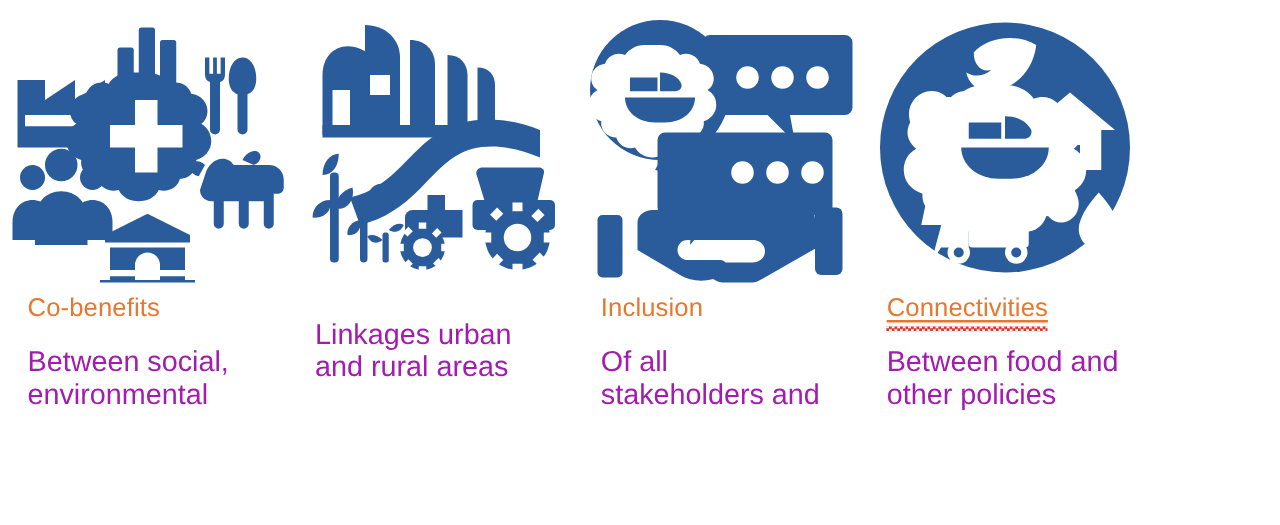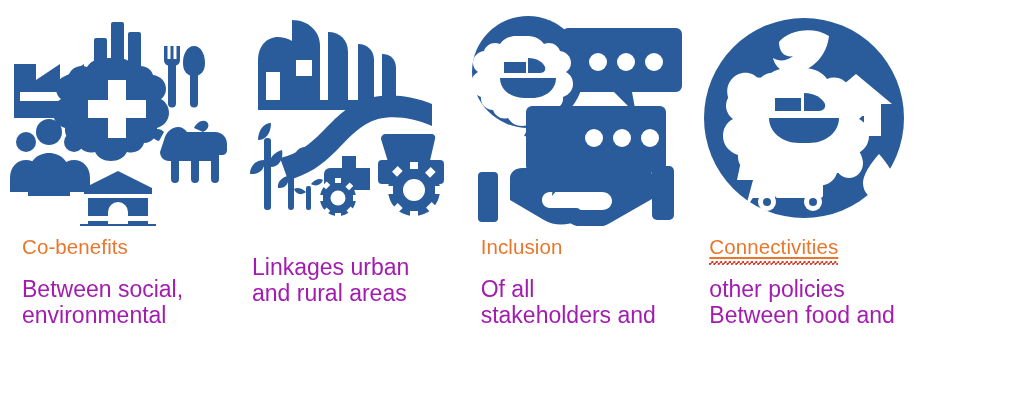--- a/index.html
+++ b/index.html
@@ -310,20 +310,20 @@
             <path d="M68 106 h70 c0 14 -13 25 -30 25 h-10 c-17 0 -30 -11 -30 -25 z" fill="#2A5C9B"></path>
           </g>
         </svg>
       </div>
       <div class="col-text">
         <div class="heading spelled">
           <span>Connectivities</span>
           <span class="squiggle"></span>
         </div>
         <p class="body-text">
+          <span>Between food and</span>
           <span>other policies</span>
-          <span>Between food and</span>
         </p>
       </div>
     </div>
 
   </div>
 </div>
 
 </body></html>

